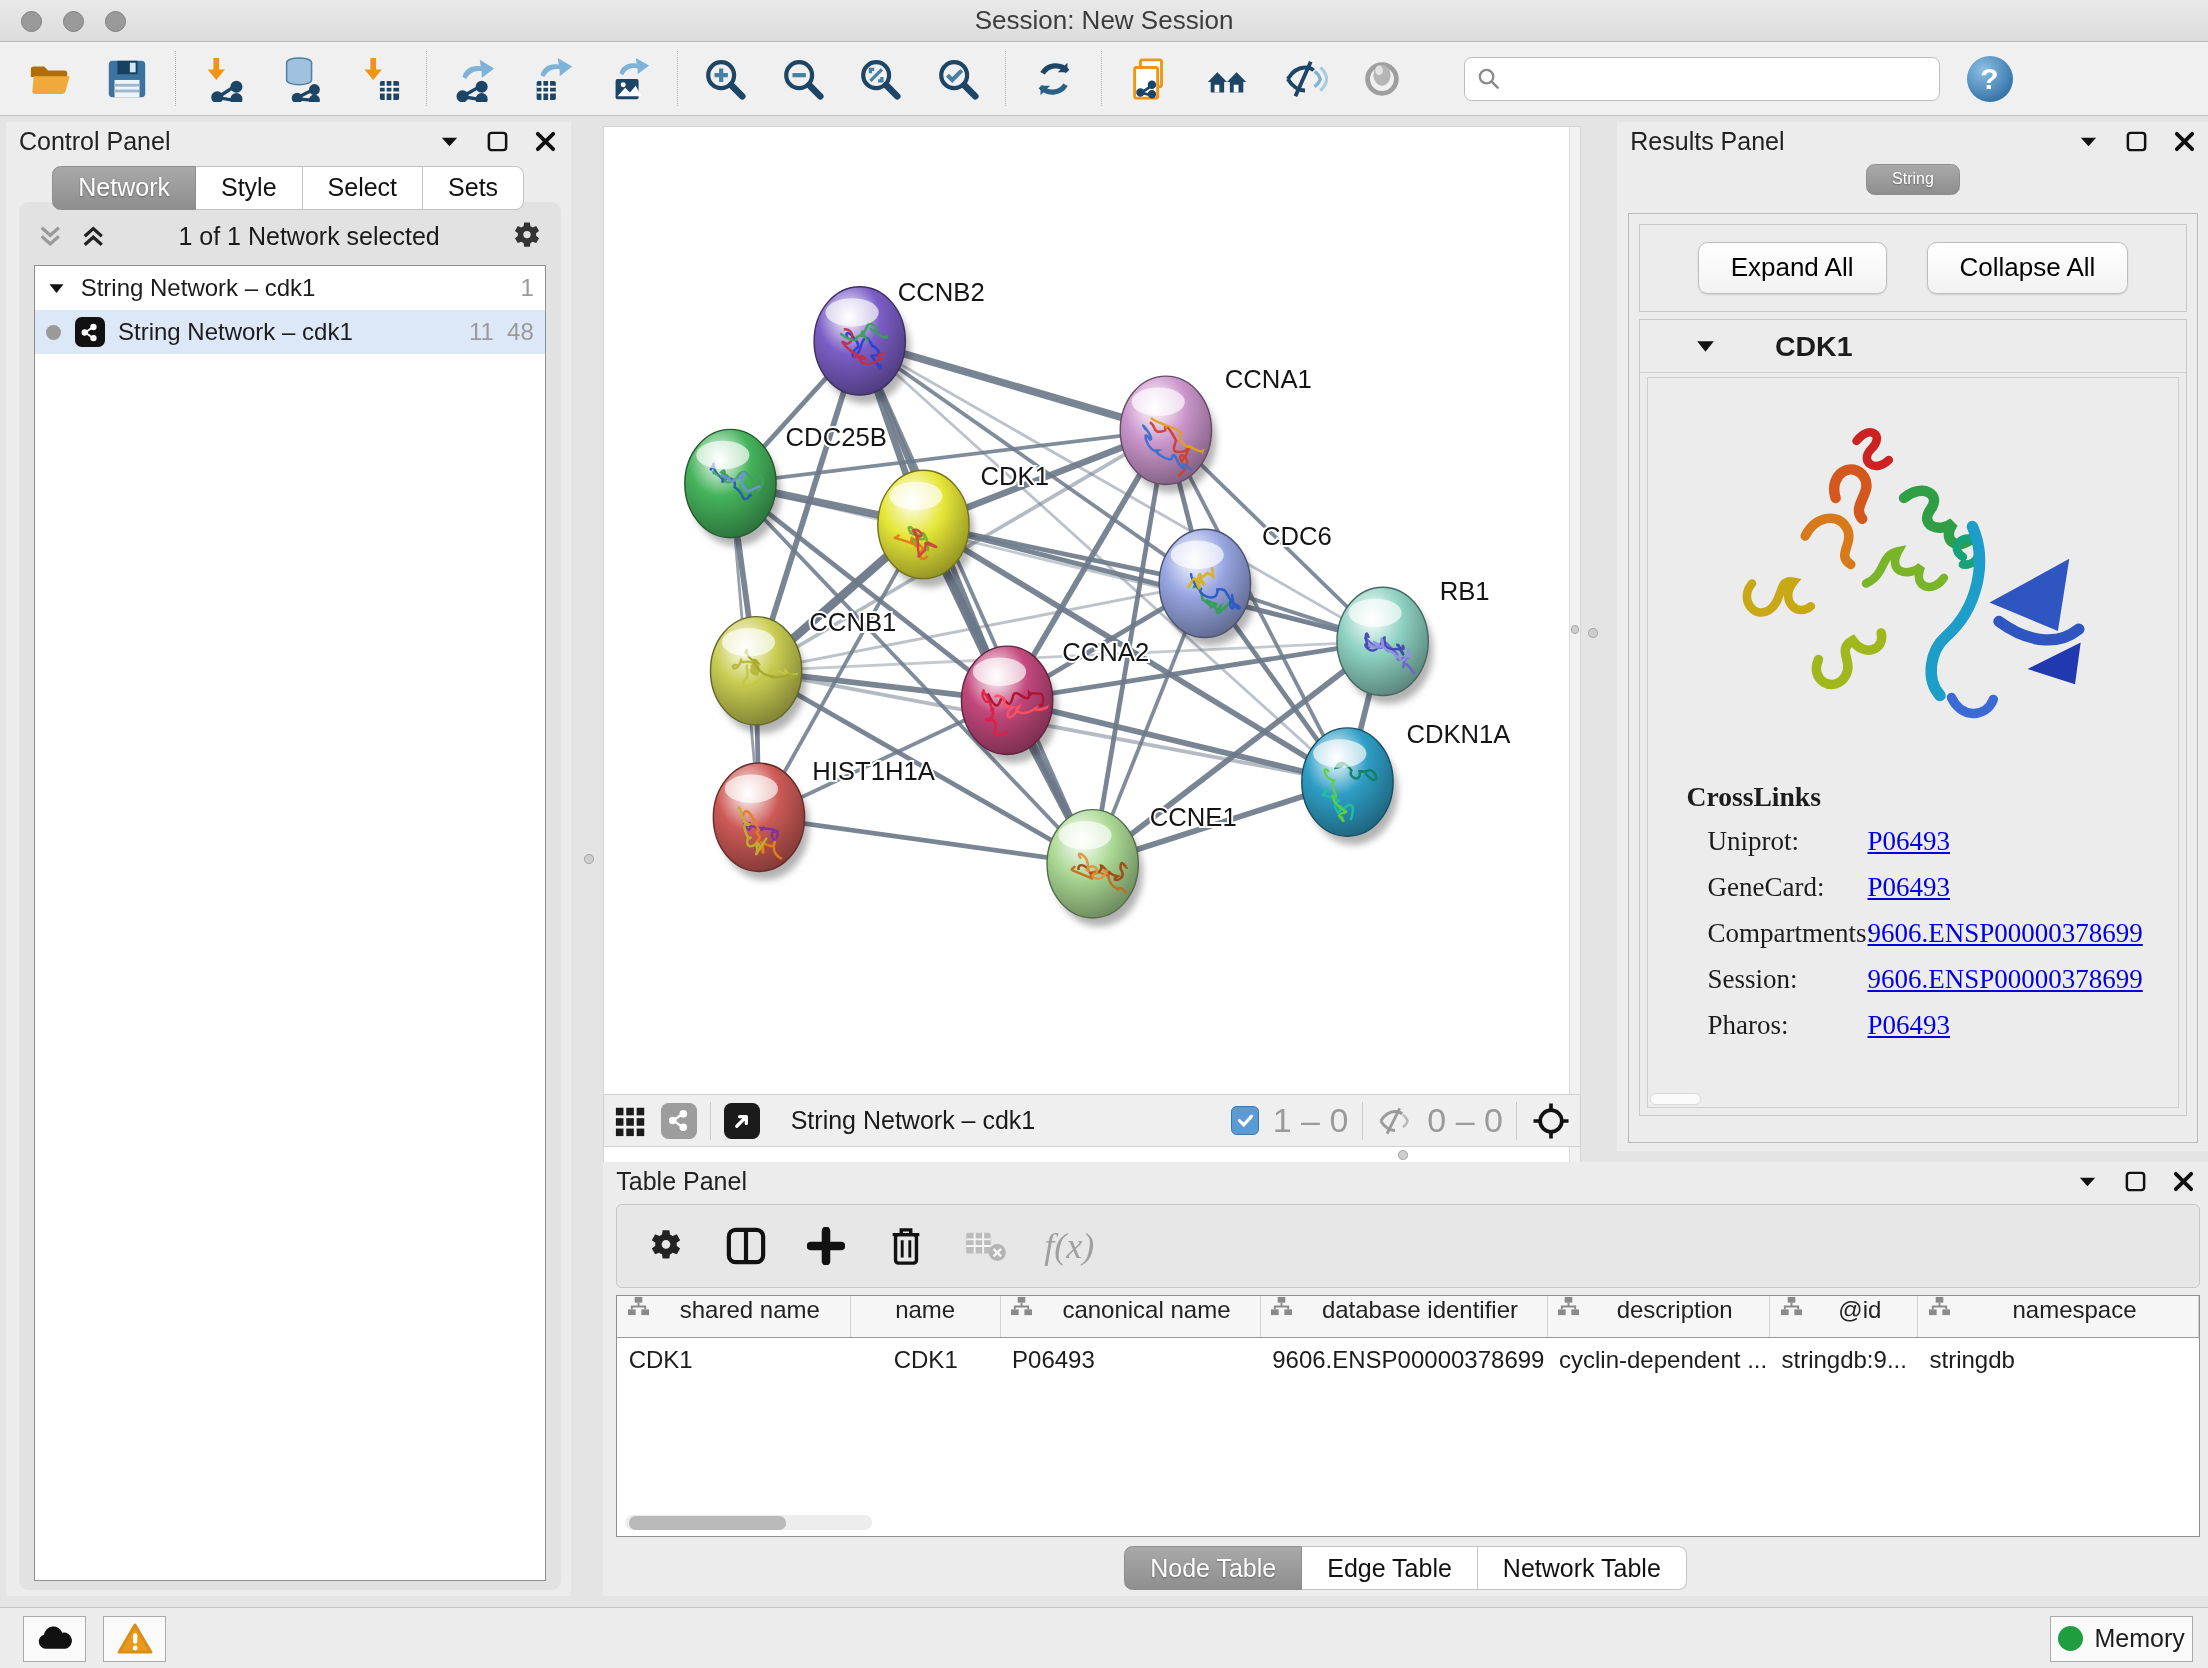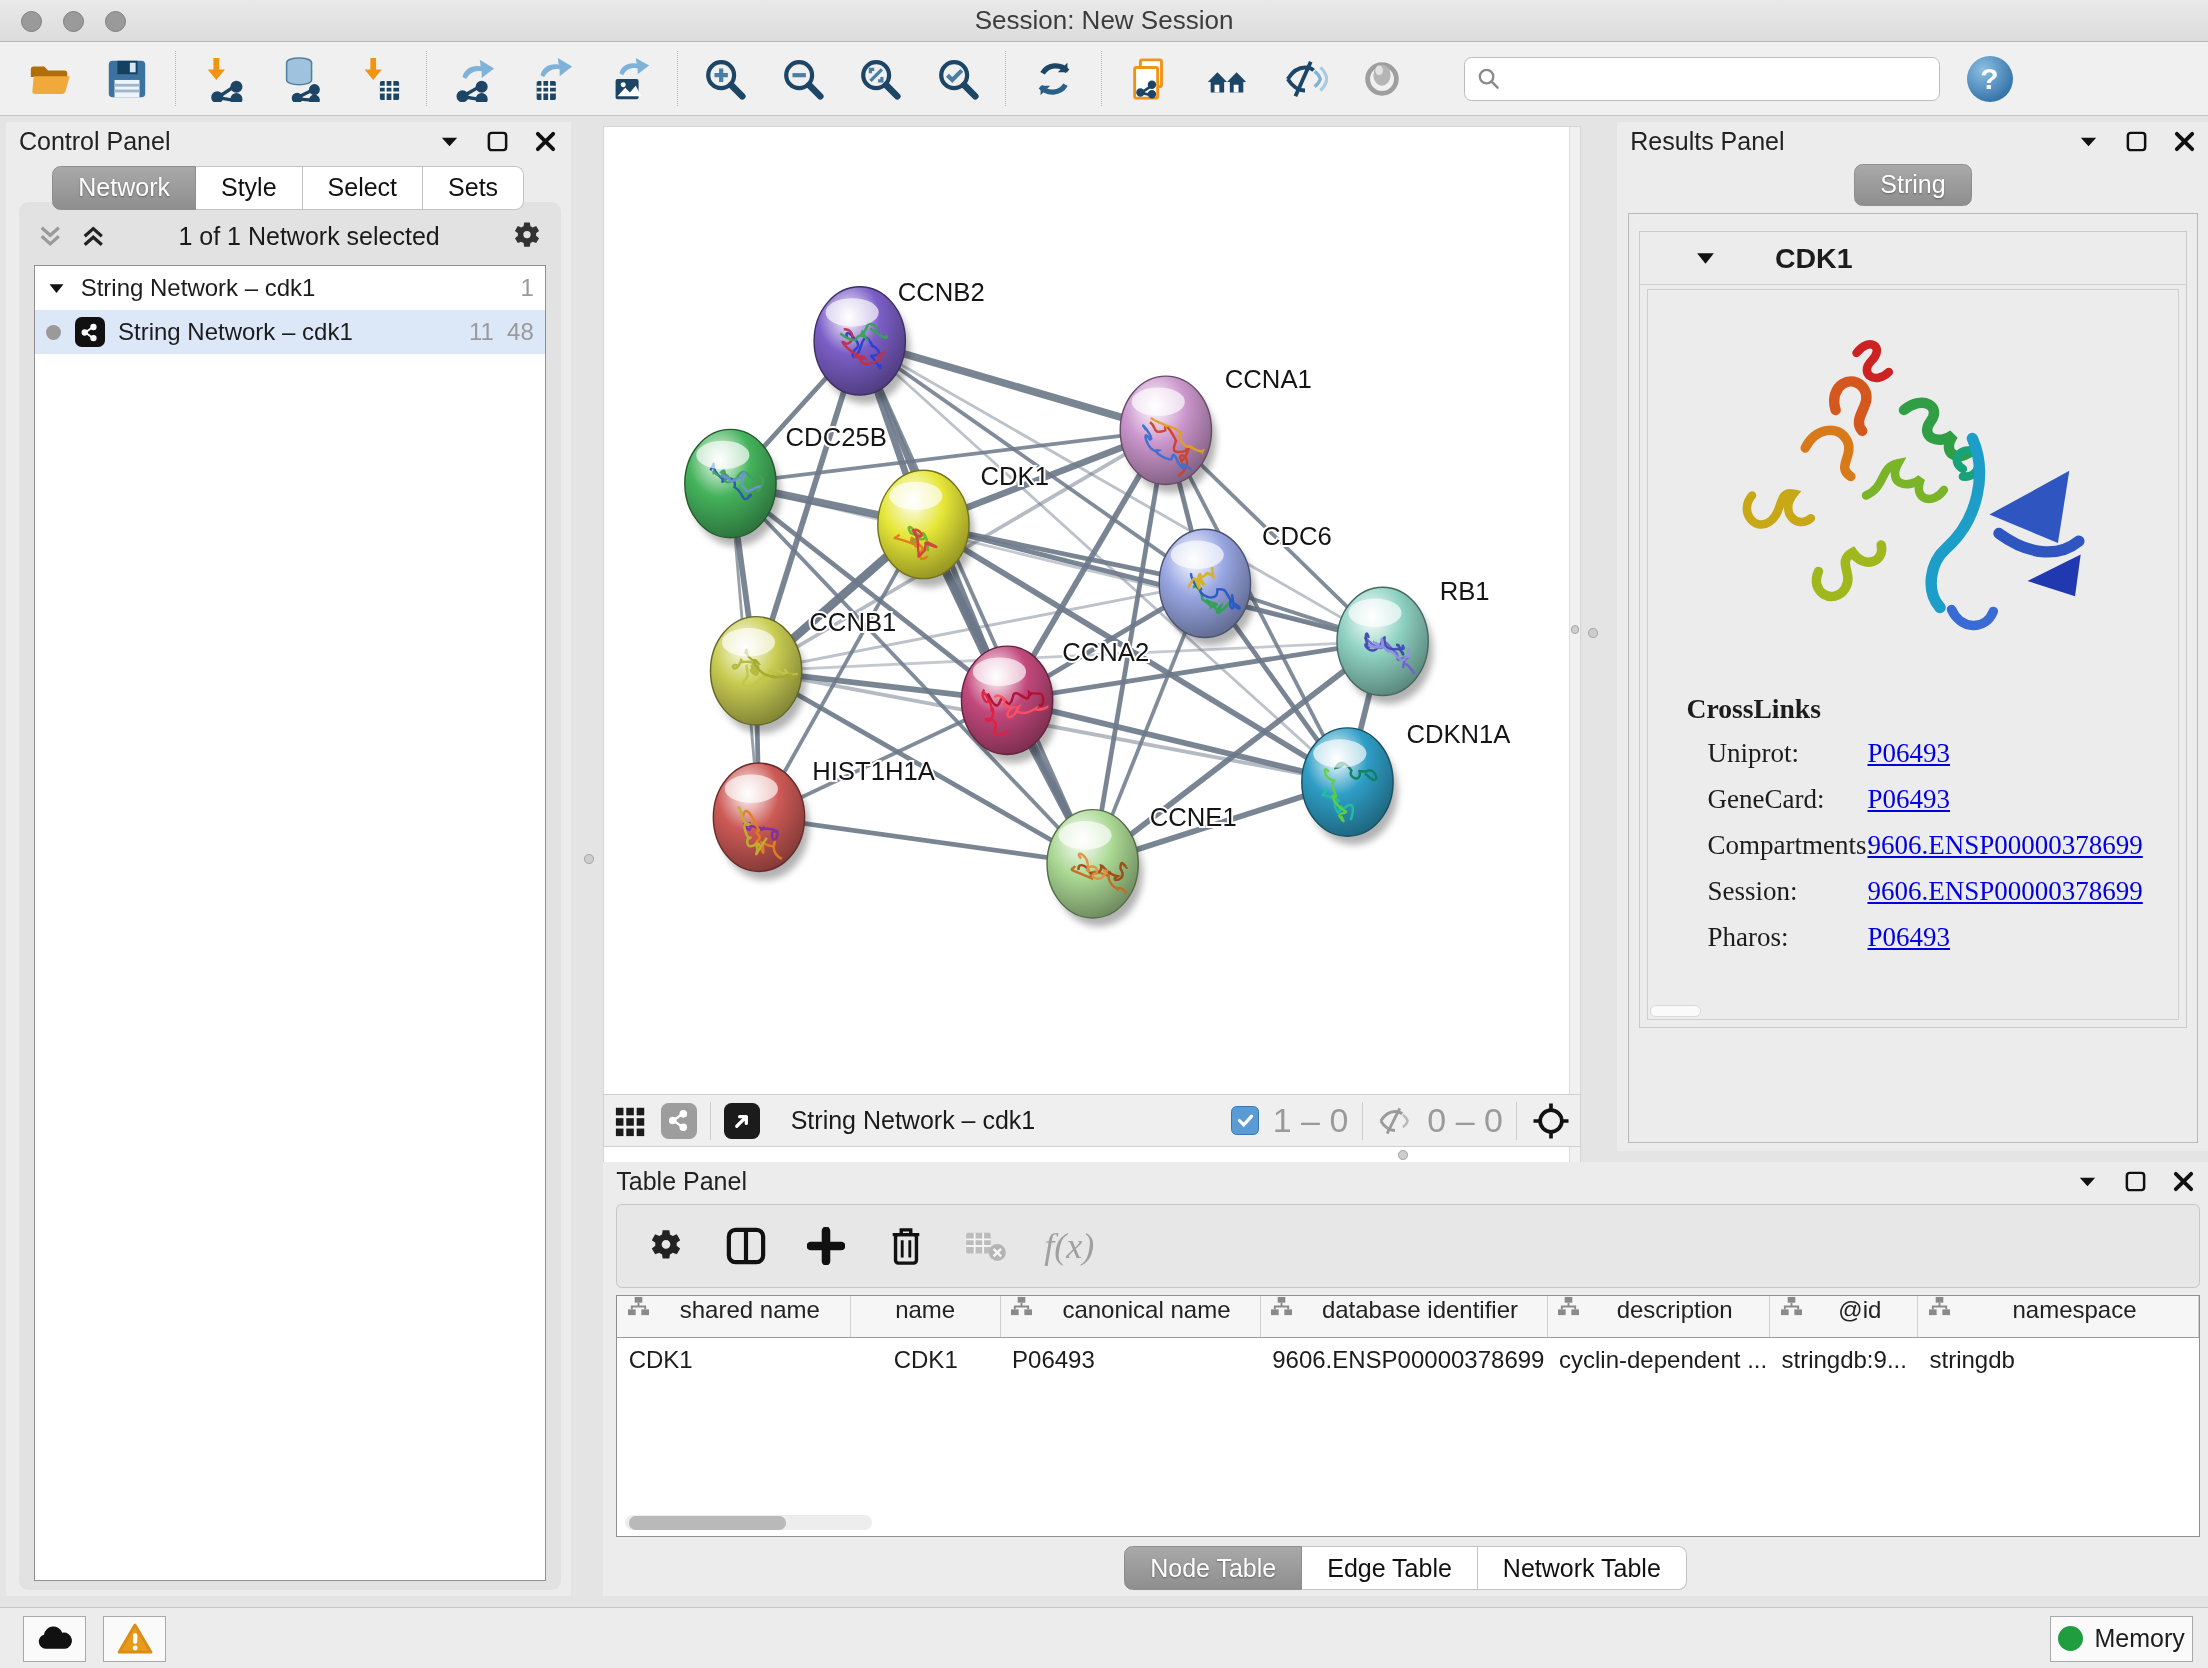--- a/index.html
+++ b/index.html
@@ -67,21 +67,21 @@
   .nb-count { font-size: 34px; color: #9a9a9a; }
   .chip { width: 36px; height: 36px; border-radius: 7.6px; display: flex; align-items: center; justify-content: center; cursor: pointer; }
   .chip.black { background: #1b1b1b; } .chip.gray { background: #9d9d9d; }
   .checkbox { width: 28.5px; height: 28.5px; border-radius: 5.7px; background: #5b9bd5; border: 1px solid #3a78b0;
     display: flex; align-items: center; justify-content: center; }
   .splitter-dot { position: absolute; width: 9.5px; height: 9.5px; border-radius: 50%; background: #cdcdcd; border: 1px solid #a3a3a3; }
 
   
   .results-panel { position: absolute; left: 1617px; top: 122px; width: 592px; height: 1029px; background: #ececec; }
   .rp-tabwrap { display: flex; justify-content: center; margin-top: 3.8px; position: relative; z-index: 2; }
-  .rp-tab { font-size: 25px; color: #fff; text-shadow: 0 1px 1.9px rgba(0,0,0,.35); background: linear-gradient(#a9a9a9, #8e8e8e);
+  .rp-tab { font-size: 16px; color: #fff; text-shadow: 0 1px 1.9px rgba(0,0,0,.35); background: linear-gradient(#a9a9a9, #8e8e8e);
     border: 1px solid #8e8e8e; border-radius: 8.6px; padding: 5.7px 25px; cursor: pointer; }
   .rp-box { position: absolute; left: 11.4px; right: 11.4px; top: 91px; bottom: 7.6px; background: #ececec; border: 1.9px solid #b9b9b9; padding: 9.5px; }
   .rp-buttons { border: 1.9px solid #c9c9c9; background: #ececec; padding: 17px 0; display: flex; justify-content: center; gap: 40px; }
   .rp-btn { background: linear-gradient(#ffffff, #f2f2f2); border: 1px solid #bdbdbd; border-radius: 9.5px;
     font-size: 26px; padding: 9.5px 32px; cursor: pointer; box-shadow: 0 1px 1.9px rgba(0,0,0,.12); }
   .rp-entry { margin-top: 7.6px; border: 1.9px solid #c9c9c9; background: #ececec; height: 797px; position: relative; }
   .rp-entry-head { height: 53px; display: flex; align-items: center; gap: 57px; padding-left: 53px; border-bottom: 1px solid #cfcfcf; }
   .rp-entry-name { font-size: 28.5px; font-weight: bold; }
   .rp-entry-body { position: absolute; left: 7.6px; right: 7.6px; top: 57px; bottom: 7.6px; border: 1px solid #cfcfcf; background: #ececec; }
   .rp-desc { font-size: 26px; padding: 15px 0 7.6px 27px; }
@@ -692,20 +692,24 @@
         </svg>
       <svg viewBox="0 0 24 24">
           <path d="M4 4l16 16M20 4L4 20" stroke="#111" stroke-width="4" stroke-linecap="round"></path>
         </svg>
     </span>
   </div>
   <div class="rp-tabwrap">
       <span class="rp-tab">String</span>
     </div>
   <div class="rp-box">
+    <div class="rp-buttons">
+      <button class="rp-btn">Expand All</button>
+      <button class="rp-btn">Collapse All</button>
+    </div>
     <div class="rp-entry">
       <div class="rp-entry-head">
         <svg width="25" height="25" viewBox="0 0 24 24">
             <path d="M4 7l8 10 8-10z" fill="#111"></path>
           </svg>
         <span class="rp-entry-name">CDK1</span>
       </div>
       <div class="rp-entry-body">
         <svg class="rp-structure" width="399" height="380" viewBox="0 0 420 400">
           <g fill="none" stroke-linecap="round">

